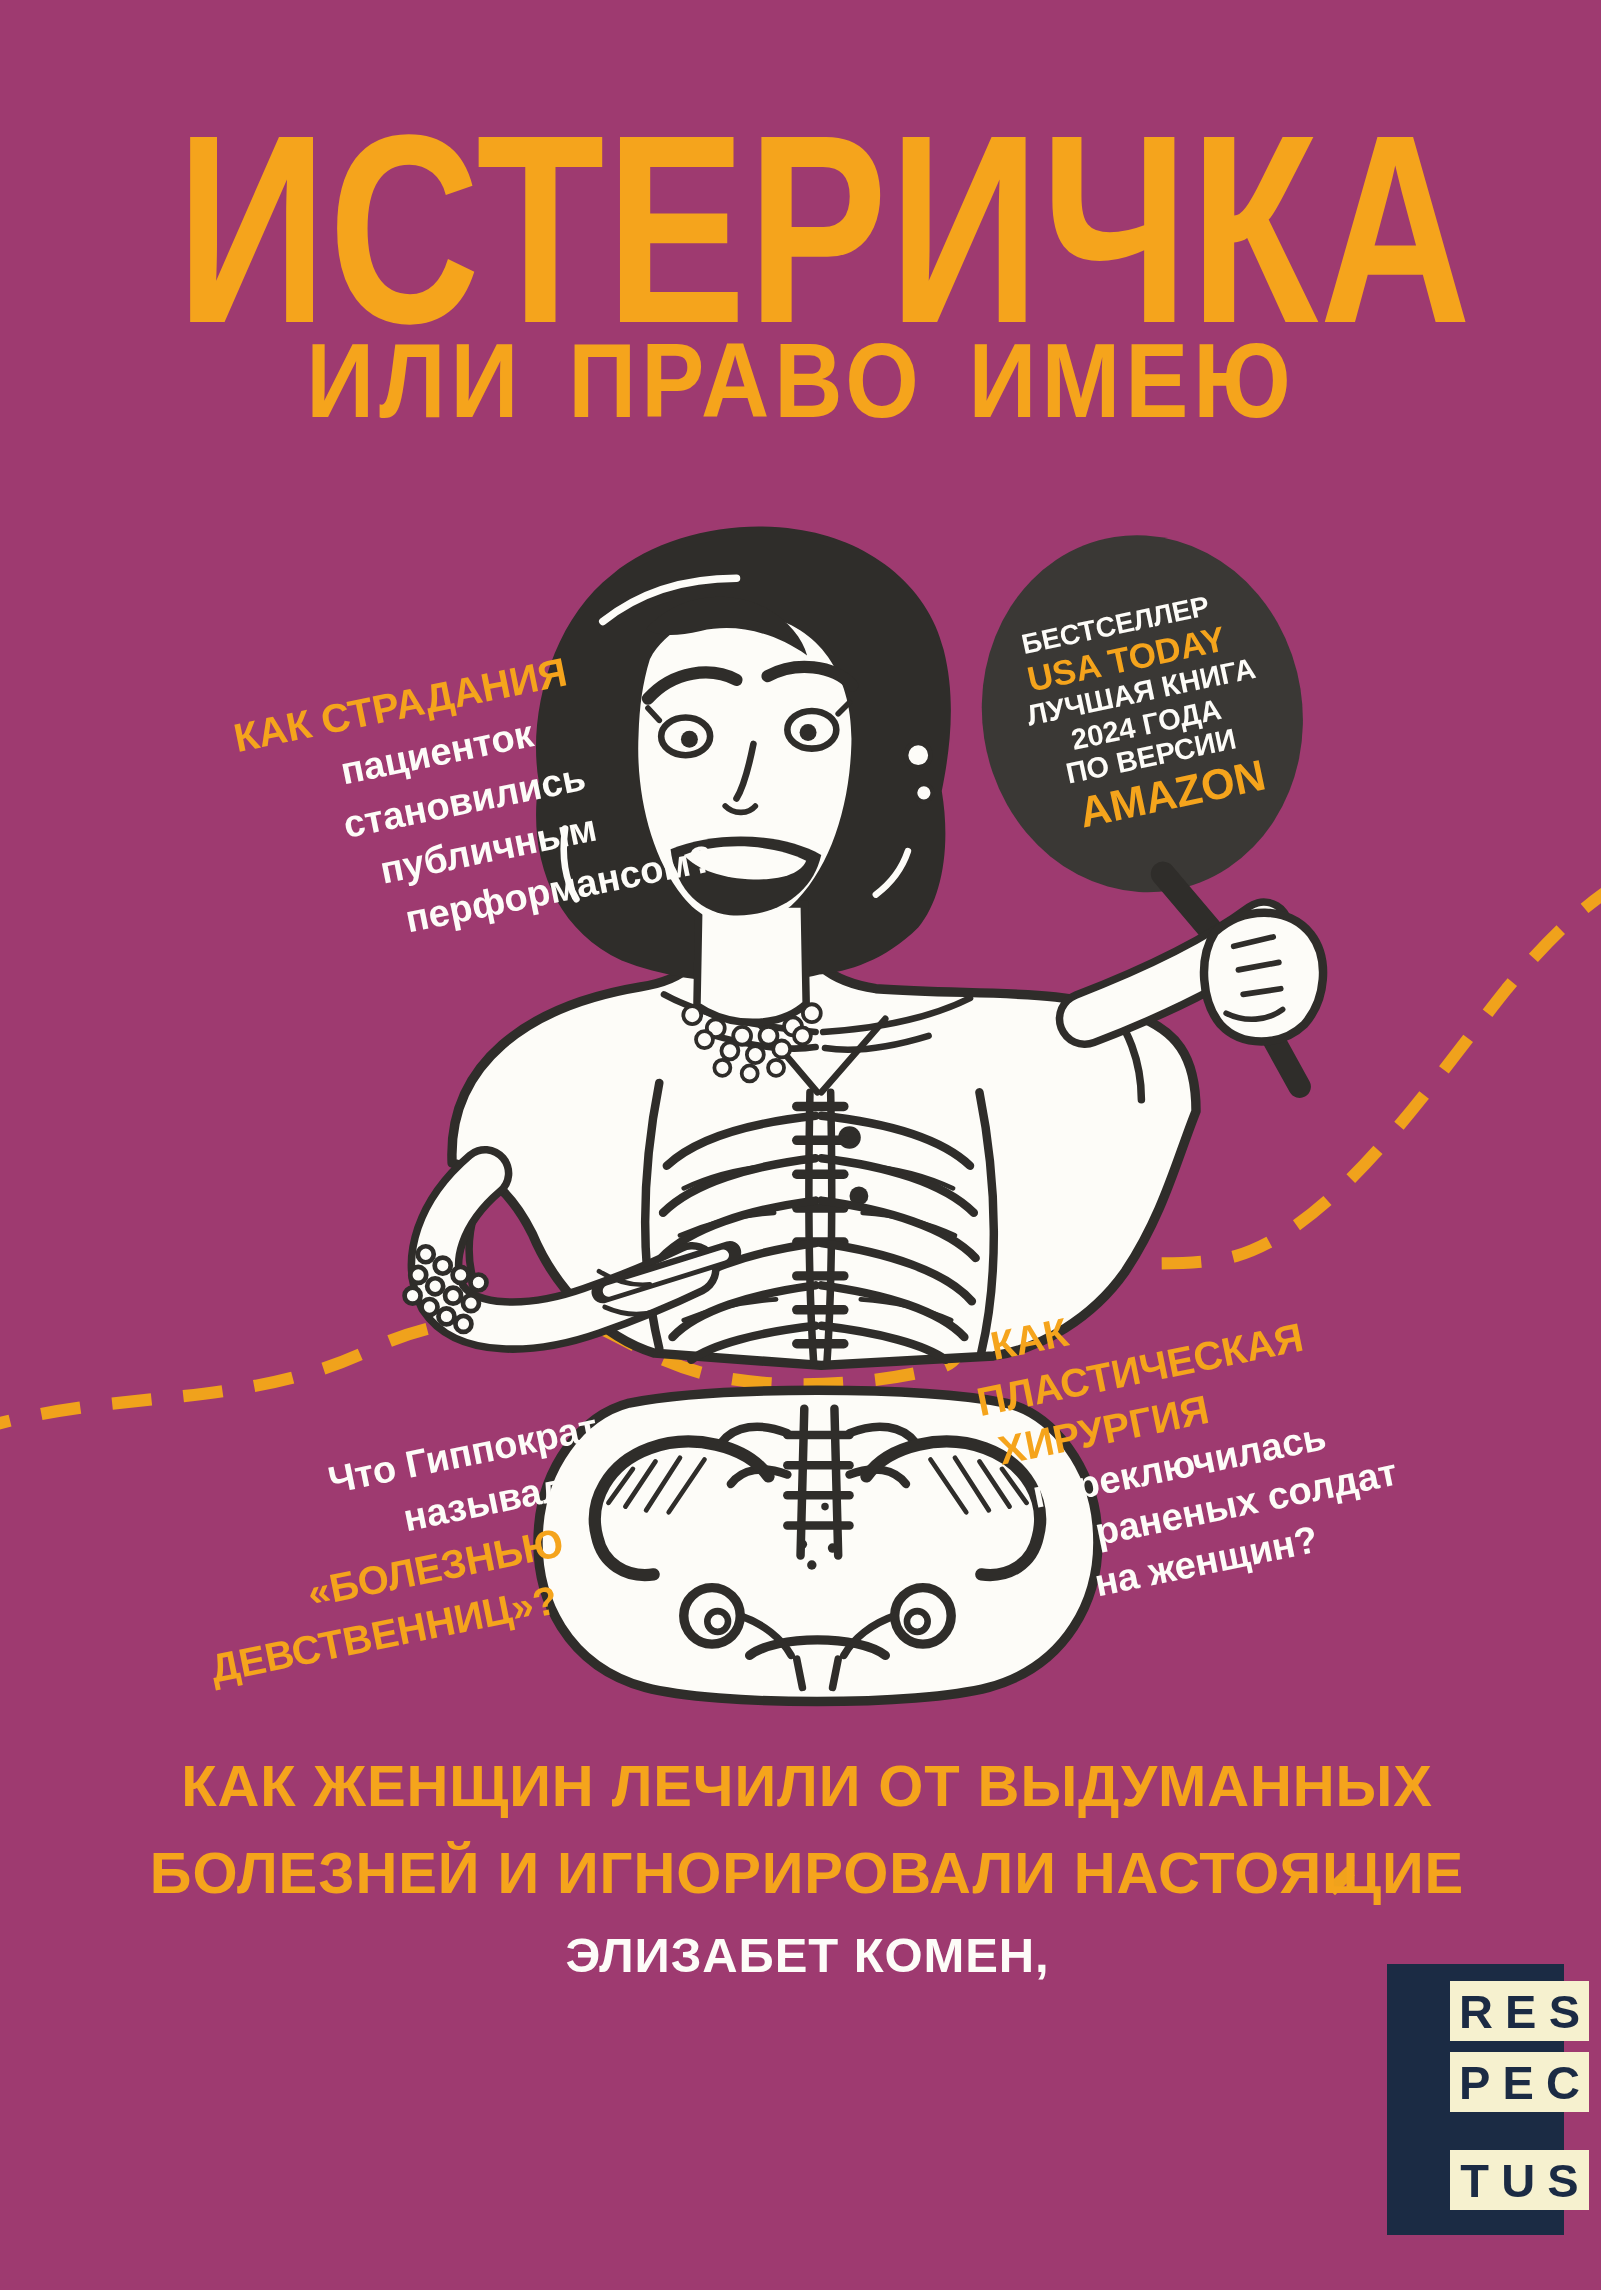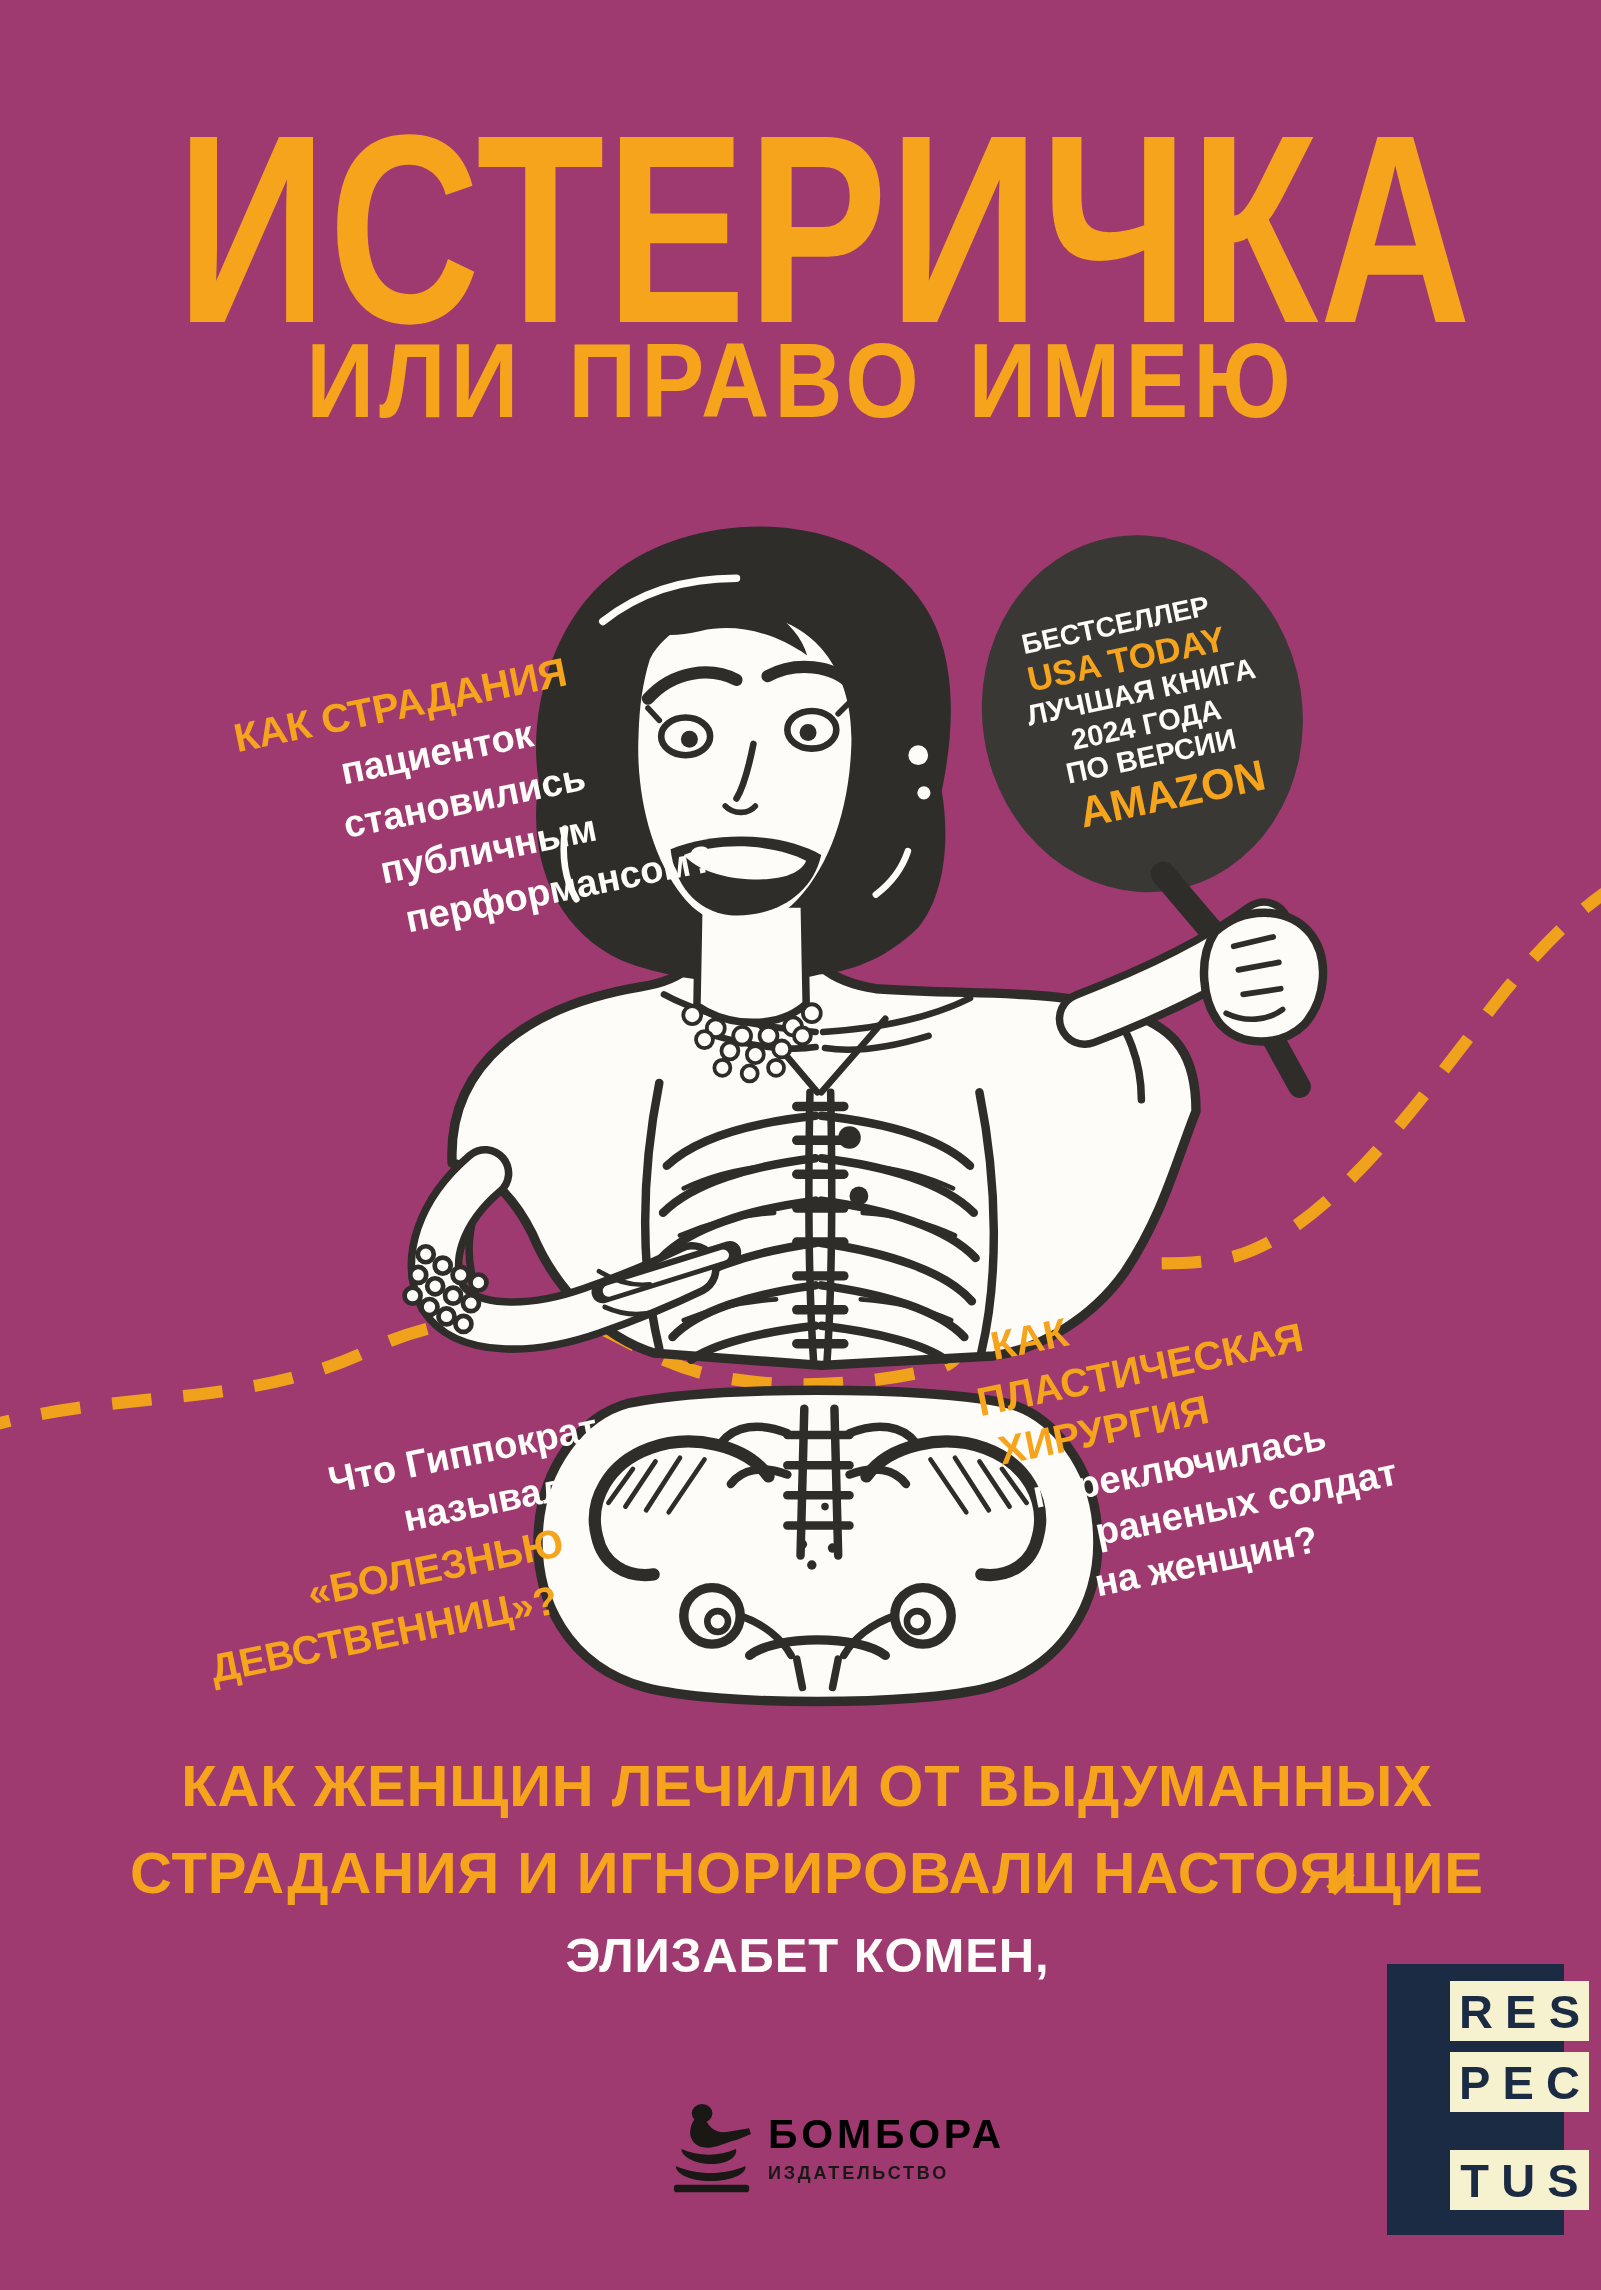--- a/index.html
+++ b/index.html
@@ -337,42 +337,27 @@
     <div class="y l1">КАК</div>
     <div class="y l2">ПЛАСТИЧЕСКАЯ</div>
     <div class="y l3">ХИРУРГИЯ</div>
     <div class="w l4">переключилась</div>
     <div class="w l5">с раненых солдат</div>
     <div class="w l6">на женщин?</div>
   </div>
 
   <div class="txt tagline">
     <div>КАК ЖЕНЩИН ЛЕЧИЛИ ОТ ВЫДУМАННЫХ</div>
-    <div>СТРАДАНИЯ И ИГНОРИРОВАЛИ НАСТОЯЩИЕ</div>
+    <div>БОЛЕЗНЕЙ И ИГНОРИРОВАЛИ НАСТОЯЩИЕ</div>
   </div>
 
   <div class="txt author">
     <div class="name">ЭЛИЗАБЕТ КОМЕН,</div>
   </div>
 
-  <div class="txt publisher">
-    <svg width="83" height="94" viewBox="0 0 88 100">
-      <g fill="#191815">
-        <ellipse cx="34" cy="12" rx="11" ry="10"></ellipse>
-        <path d="M 26 18 C 18 30, 20 44, 34 48 C 46 51, 56 44, 72 40 L 86 34 L 84 28 L 60 32 C 48 33, 40 26, 38 18 Z"></path>
-        <path d="M 12 50 C 30 58, 52 58, 70 50 C 72 58, 62 66, 44 66 C 26 66, 12 58, 12 50 Z"></path>
-        <path d="M 6 68 C 28 78, 58 78, 80 68 C 82 76, 66 84, 43 84 C 20 84, 6 76, 6 68 Z"></path>
-        <rect x="4" y="88" width="80" height="8" rx="3"></rect>
-      </g>
-    </svg>
-    <div class="pub-text">
-      <div class="pub-name">БОМБОРА</div>
-      <div class="pub-sub">ИЗДАТЕЛЬСТВО</div>
-    </div>
-  </div>
 
 
   <div class="txt imprint">
     <div class="band b1">RES</div>
     <div class="band b2">PEC</div>
     <div class="band b3">TUS</div>
   </div>
 
 </div>
 

